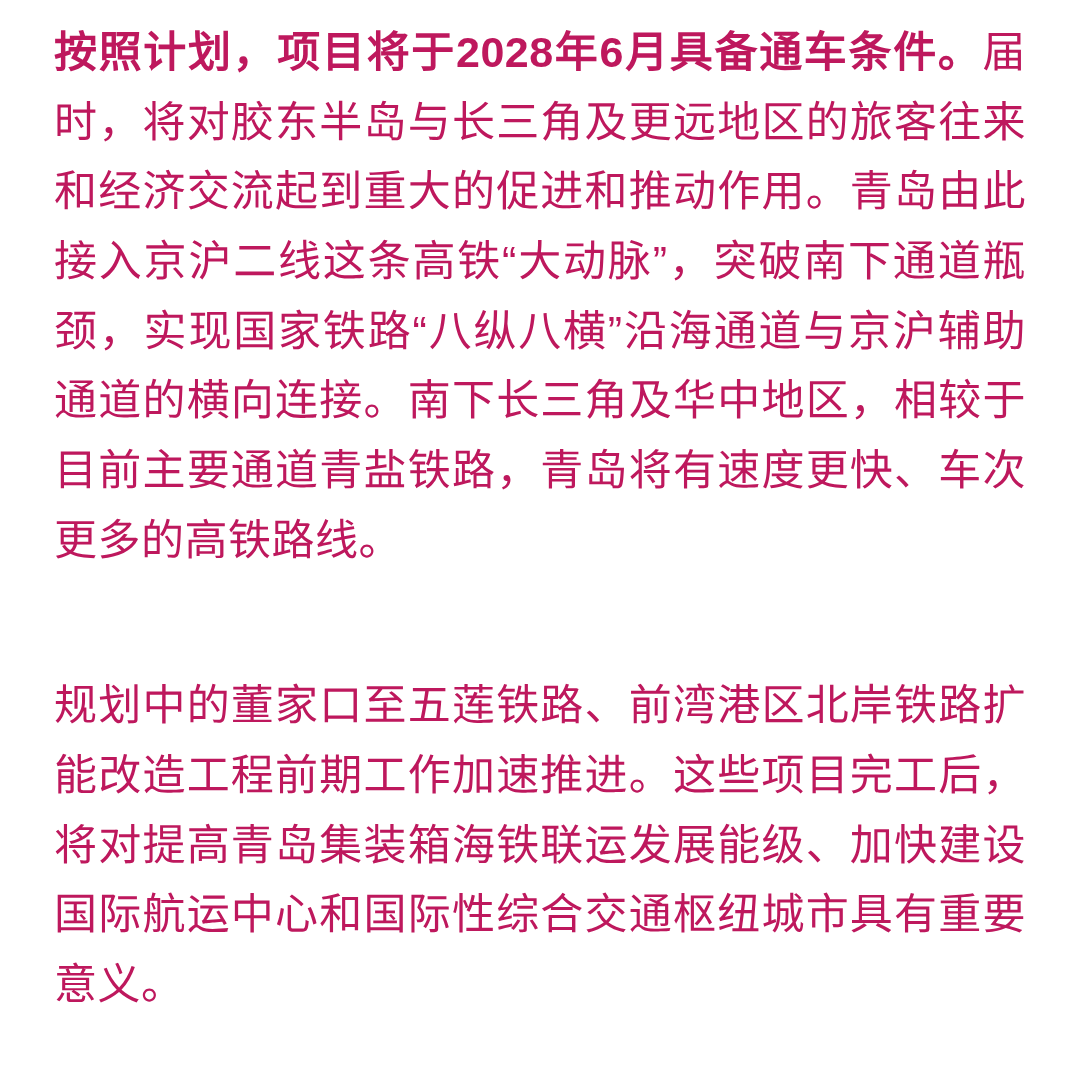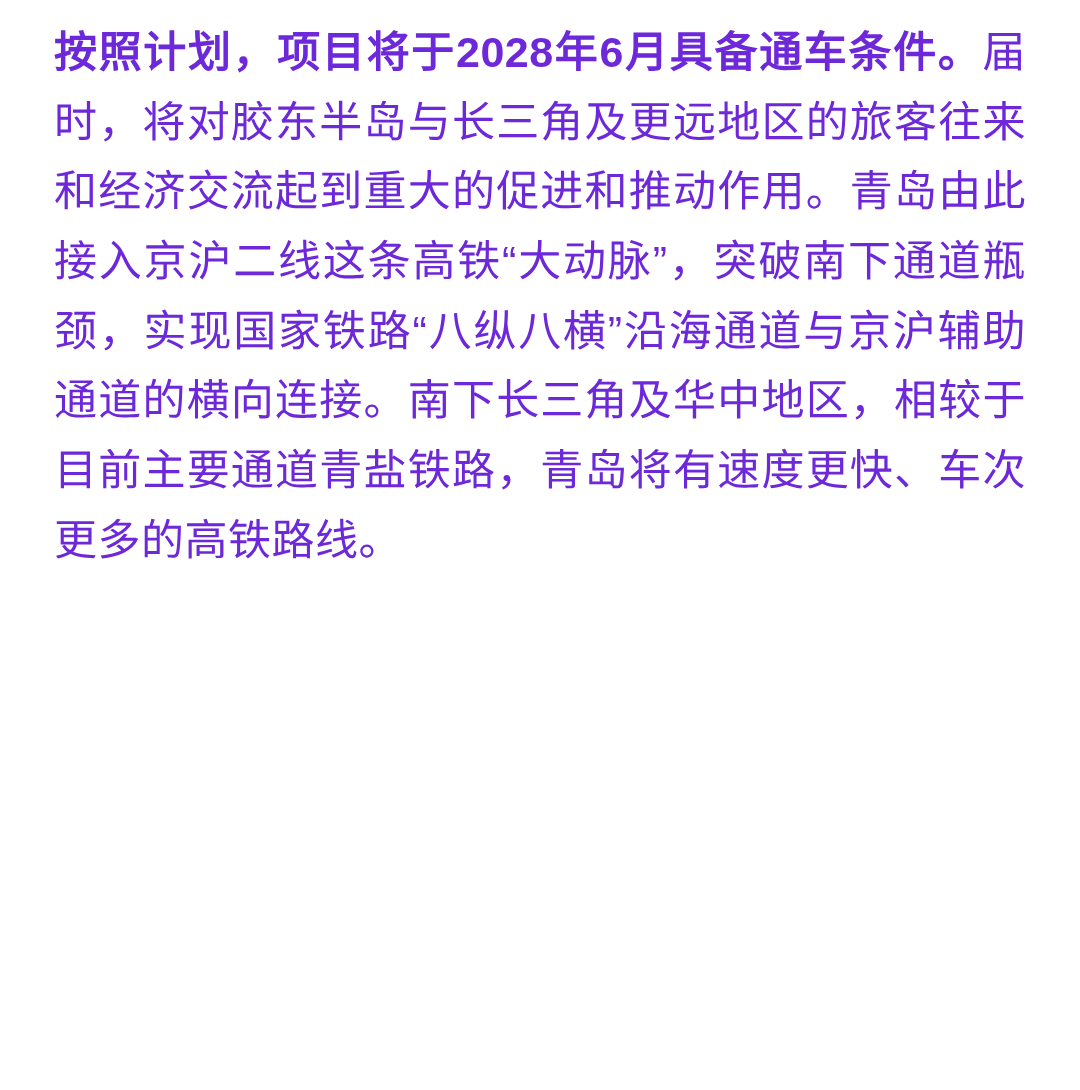--- a/index.html
+++ b/index.html
@@ -20,21 +20,21 @@
     padding: 18px 54px 0 54px;
   }
   .para {
     margin: 0;
     font-size: 43px;
     line-height: 1.62;
     letter-spacing: 0.5px;
     text-align: justify;
     text-justify: inter-ideograph;
     word-break: break-all;
-    color: #6d28d9;
+    color: #be185d;
   }
   .para.lead {
     font-weight: 700;
     display: inline;
   }
   .block-one {
     margin: 0 0 0 0;
   }
   .spacer {
     height: 96px;
@@ -47,14 +47,17 @@
 <body>
 
 <div class="article">
 
   <p class="para block-one">
     <span class="para lead">按照计划，项目将于2028年6月具备通车条件。</span><span class="para-body">届时，将对胶东半岛与长三角及更远地区的旅客往来和经济交流起到重大的促进和推动作用。青岛由此接入京沪二线这条高铁“大动脉”，突破南下通道瓶颈，实现国家铁路“八纵八横”沿海通道与京沪辅助通道的横向连接。南下长三角及华中地区，相较于目前主要通道青盐铁路，青岛将有速度更快、车次更多的高铁路线。</span>
   </p>
 
   <div class="spacer"></div>
 
+  <p class="para">
+    <span class="para-body">规划中的董家口至五莲铁路、前湾港区北岸铁路扩能改造工程前期工作加速推进。这些项目完工后，将对提高青岛集装箱海铁联运发展能级、加快建设国际航运中心和国际性综合交通枢纽城市具有重要意义。</span>
+  </p>
 
 </div>
 
 </body></html>

